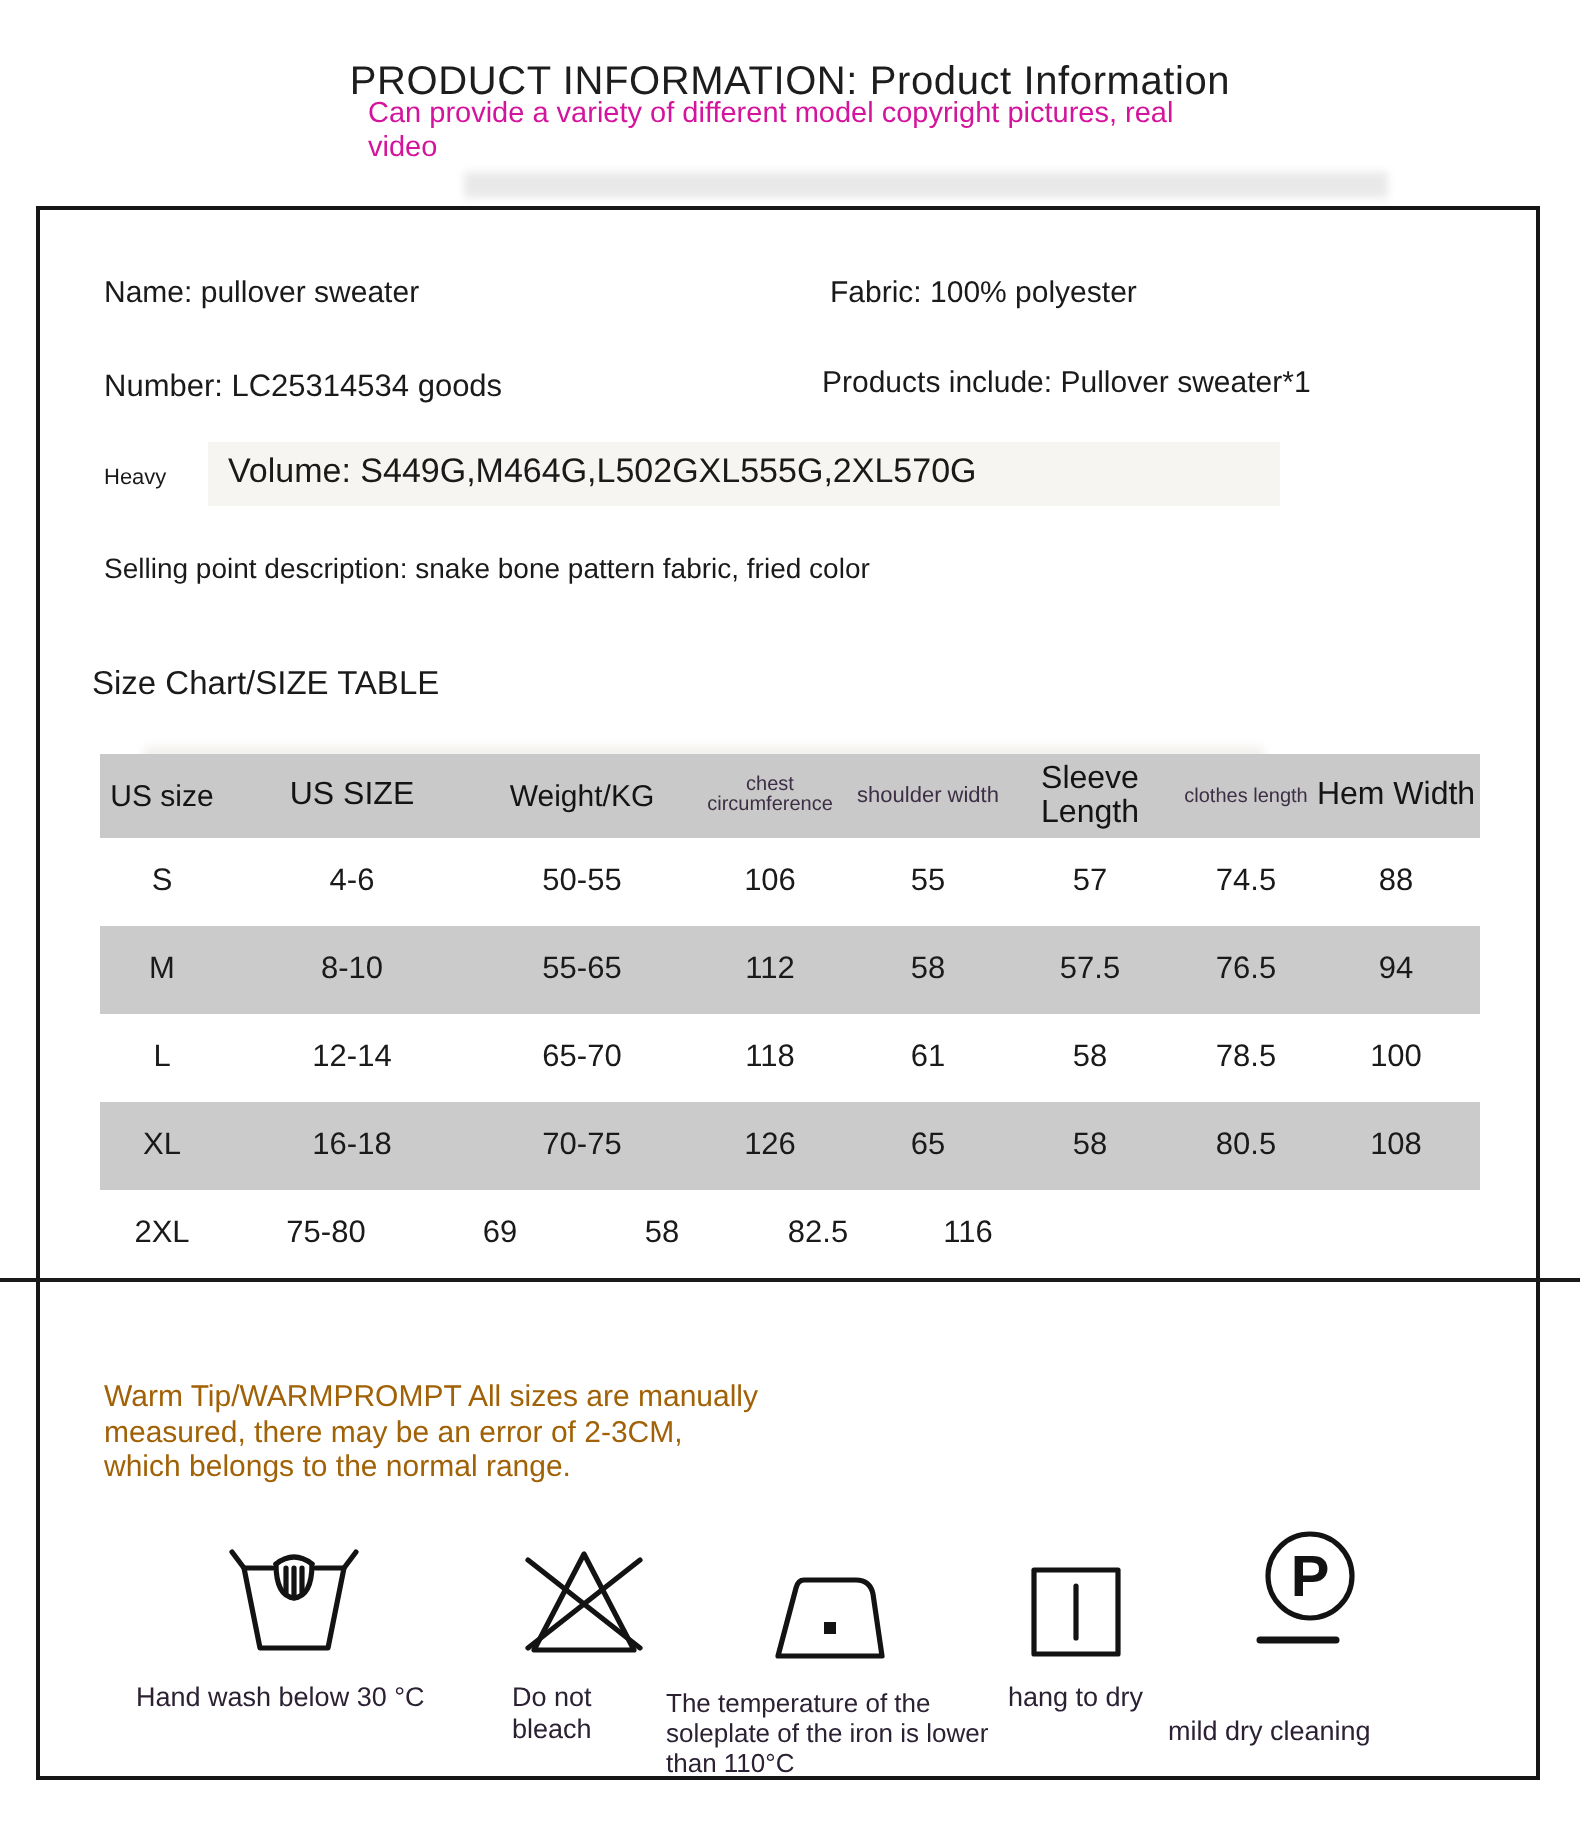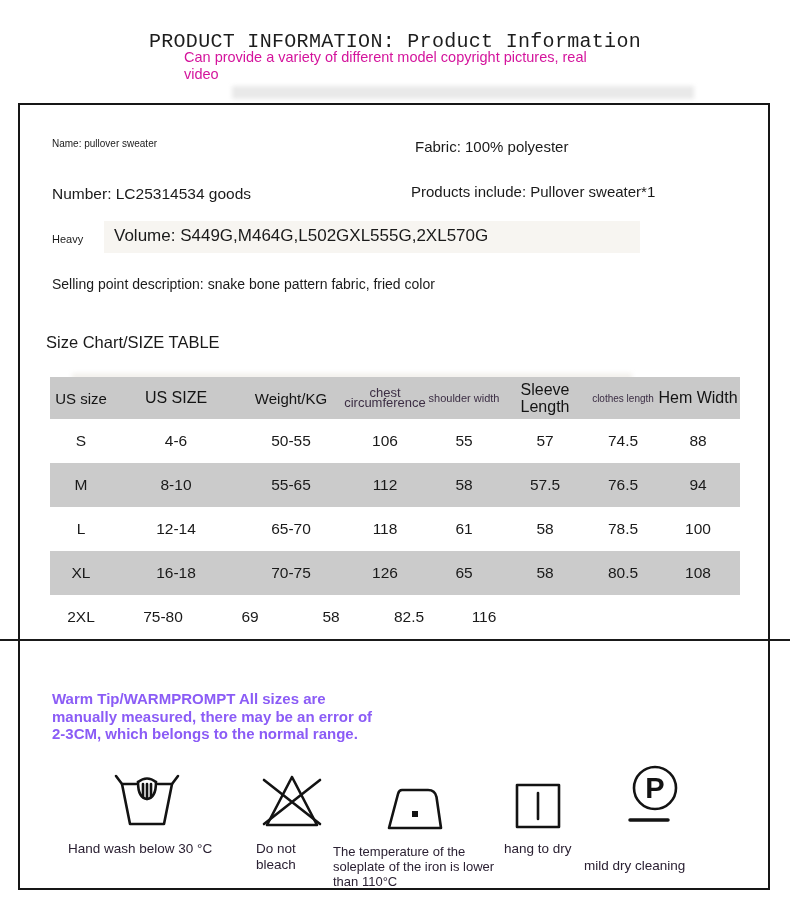--- a/index.html
+++ b/index.html
@@ -1,59 +1,59 @@
 <!DOCTYPE html>
 <html><head>
 <meta charset="utf-8">
 <style>
   html,body{margin:0;padding:0;background:#ffffff;}
   .canvas{position:relative;width:790px;height:923px;background:#ffffff;overflow:hidden;
           font-family:"Liberation Sans",sans-serif;color:#1a1a1a;}
 
   .title{position:absolute;top:30px;left:0;width:100%;text-align:center;
-         font-size:20px;letter-spacing:.3px;color:#1d1d1d;font-family:Liberation Mono, monospace;}
+         font-size:20px;letter-spacing:.3px;color:#1d1d1d;}
   .subtitle{position:absolute;top:49px;left:140px;width:430px;
             font-size:14.5px;line-height:17px;margin-left:44px;}
   .ghost{position:absolute;background:#e9e9e9;filter:blur(2px);}
   .ghost1{left:232px;top:86px;width:462px;height:13px;}
   .ghost2{left:52px;top:268px;width:560px;height:8px;background:#f3f1ee;}
 
   .box{position:absolute;left:18px;top:103px;width:748px;height:783px;
        border:2px solid #161616;background:#fff;}
   .box .abs{position:absolute;white-space:nowrap;}
-  .f-name{left:32px;top:33px;font-size:10px;}
+  .f-name{left:32px;top:33px;font-size:15px;}
   .f-fabric{left:395px;top:33px;font-size:15px;}
   .f-number{left:32px;top:80px;font-size:15.5px;}
   .f-includes{left:391px;top:78px;font-size:15px;}
   .f-heavy{left:32px;top:128px;font-size:11px;}
   .volume-strip{left:84px;top:116px;width:536px;height:32px;background:#f7f5f1;}
   .f-volume{left:94px;top:121px;font-size:17px;}
   .f-selling{left:32px;top:171px;font-size:14px;}
   .chart-heading{left:26px;top:228px;font-size:16.5px;}
 
   .size-table{position:absolute;left:30px;top:272px;width:690px;}
   .tr{display:flex;height:44px;}
   .thead{height:42px;background:#c9c9c9;}
   .tr.stripe{background:#cbcbcb;}
   .th,.td{display:flex;align-items:center;justify-content:center;text-align:center;}
   .c1{width:62px}.c2{width:128px}.c3{width:102px}.c4{width:86px}
   .c5{width:72px}.c6{width:90px}.c7{width:66px}.c8{width:84px}
   .th{font-size:15px;color:#141414;}
   .th.c2,.th.c6,.th.c8{font-size:16px;}
   .th.c6{line-height:17px;}
   .th.c8{white-space:nowrap;}
-  .th.c4{font-size:13px;line-height:10px;color:#3c2e44;}
+  .th.c4{font-size:10px;line-height:10px;color:#3c2e44;}
   .th.c5{font-size:11px;line-height:12px;color:#3c2e44;}
   .th.c7{font-size:10px;line-height:11px;color:#3c2e44;}
   .td{font-size:15.5px;}
 
   .divider{position:absolute;left:0;top:639px;width:790px;height:2px;background:#1a1a1a;}
 
   .warm-tip{position:absolute;left:32px;top:585px;width:330px;
-            font-size:15px;line-height:17.5px;white-space:normal;color:#8b5cf6;font-weight:bold;}
+            font-size:15px;line-height:17.5px;white-space:normal;color:#a16207;}
 
   .care-item{position:absolute;display:flex;flex-direction:column;}
   .icon-box{display:flex;align-items:flex-end;justify-content:center;height:62px;}
   .care-label{margin-top:11px;font-size:13.5px;line-height:15.5px;color:#2b2133;}
   .ci-1{left:48px;top:663px;width:158px;}
   .ci-2{left:236px;top:663px;width:72px;}
   .ci-3{left:313px;top:666px;width:166px;}
   .ci-3 .care-label{font-size:13px;line-height:15px;}
   .ci-4{left:484px;top:663px;width:68px;}
   .ci-5{left:564px;top:658px;width:142px;}

